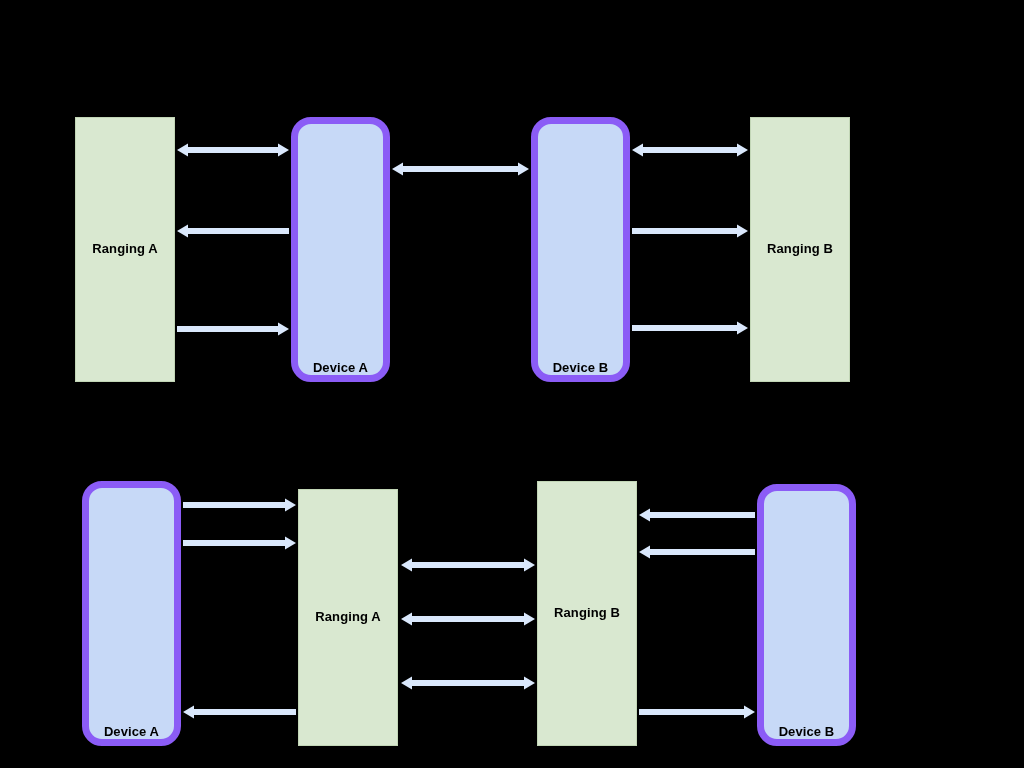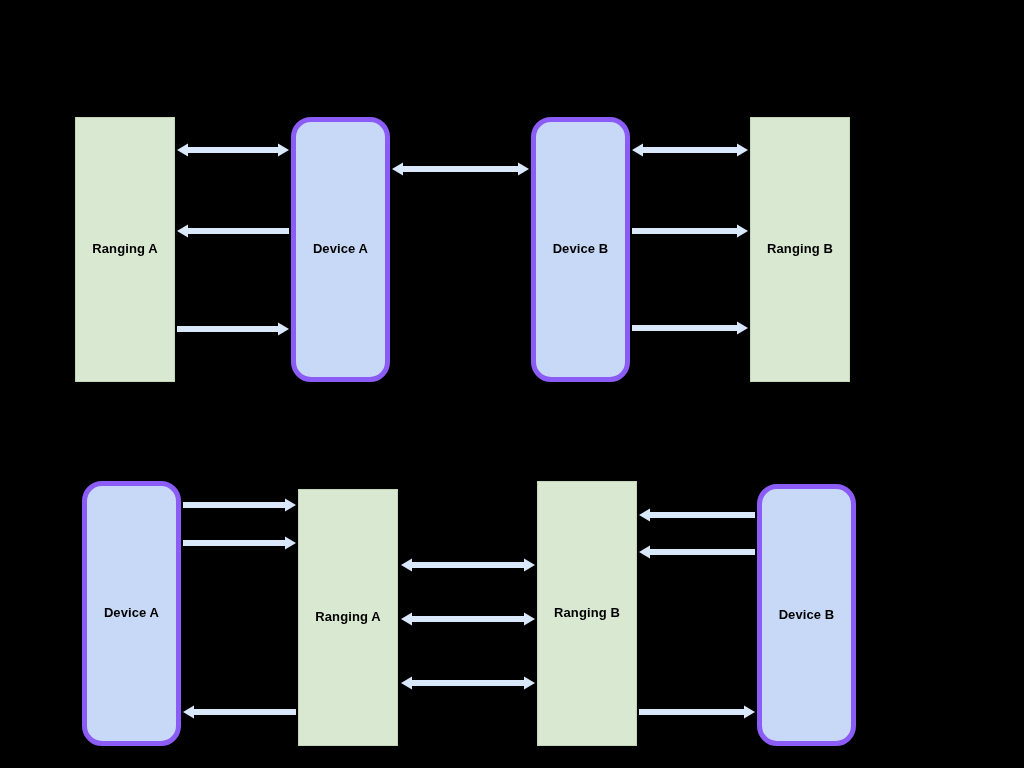--- a/index.html
+++ b/index.html
@@ -36,22 +36,23 @@
     letter-spacing: 0.1px;
     line-height: 1.1;
   }
   .node.ranging {
     background: #d9e8d0;
     border: 1px solid #c2d6b6;
     border-radius: 0px;
   }
   .node.device {
     background: #c7d9f7;
-    border: 5px solid #8b5cf6;
+    border: 7px solid #8b5cf6;
     border-radius: 20px;
+    align-items: flex-end;
   }
   .node .node-label {
     pointer-events: none;
     white-space: nowrap;
   }
   svg.arrow-layer {
     position: absolute;
     left: 0;
     top: 0;
     width: 1024px;

